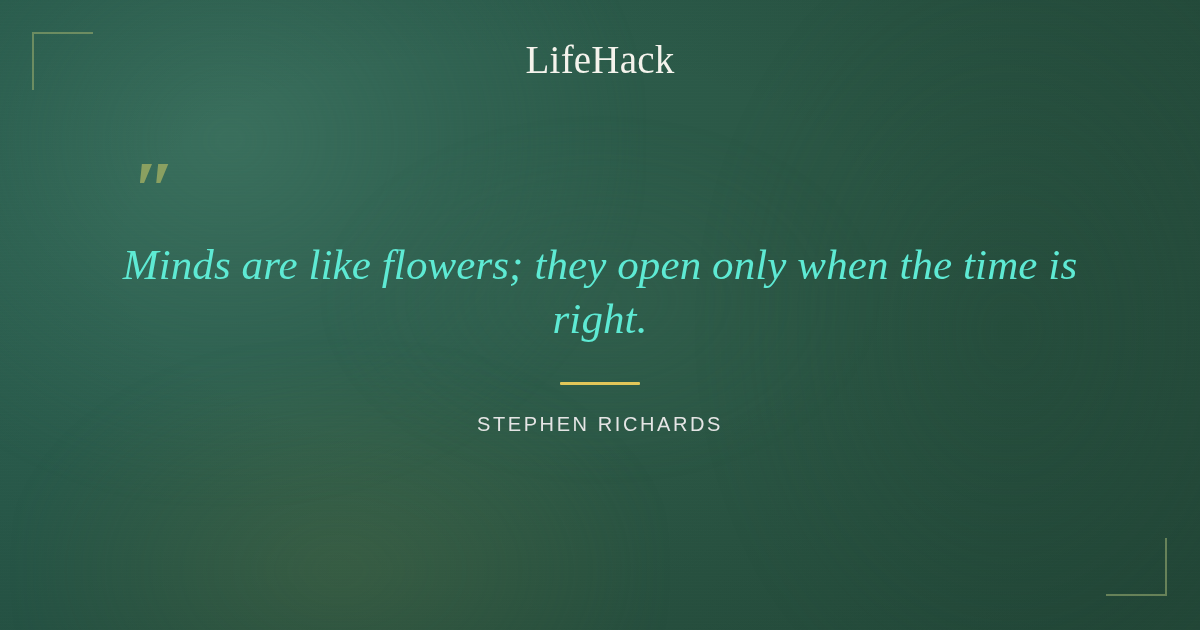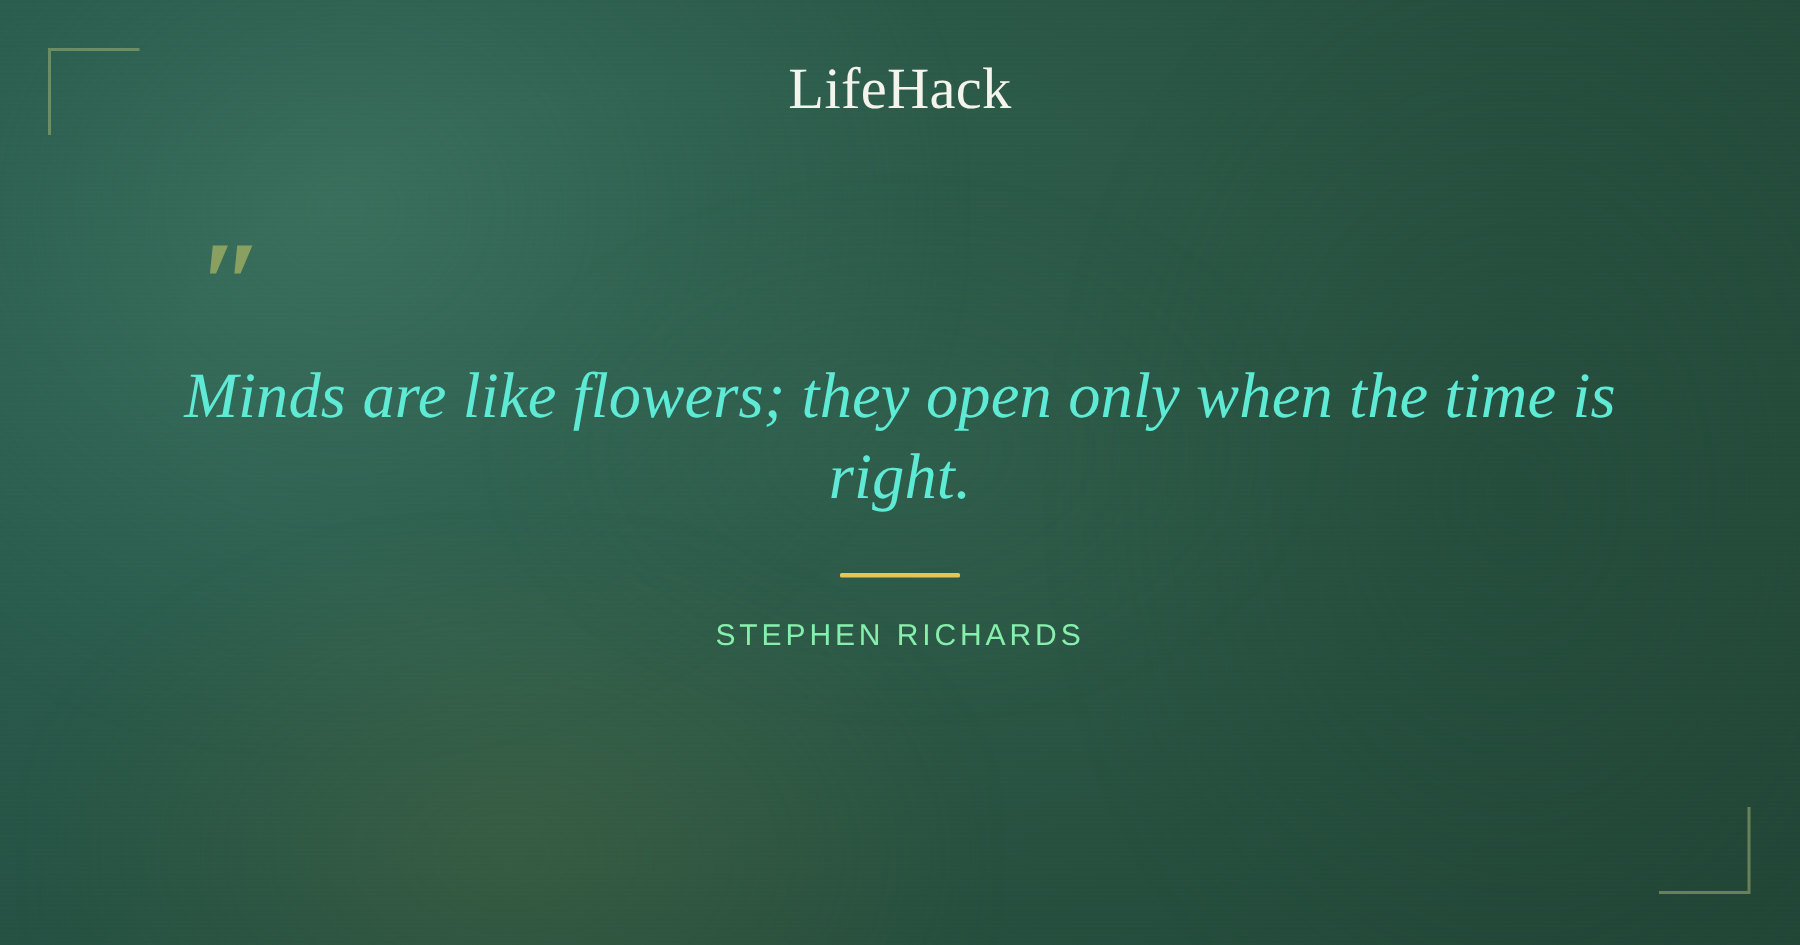--- a/index.html
+++ b/index.html
@@ -159,21 +159,21 @@
   .author {
     position: absolute;
     left: 0;
     right: 0;
     top: 413px;
     text-align: center;
     font-family: "Liberation Sans", sans-serif;
     font-size: 20px;
     font-weight: 400;
     letter-spacing: 2.6px;
-    color: #86efac;
+    color: #e5e5e5;
     text-transform: uppercase;
   }
 </style>
 </head>
 <body>
 
 <div class="card">
 
   <div class="bg-base"></div>
   <div class="bg-glow-tl"></div>

